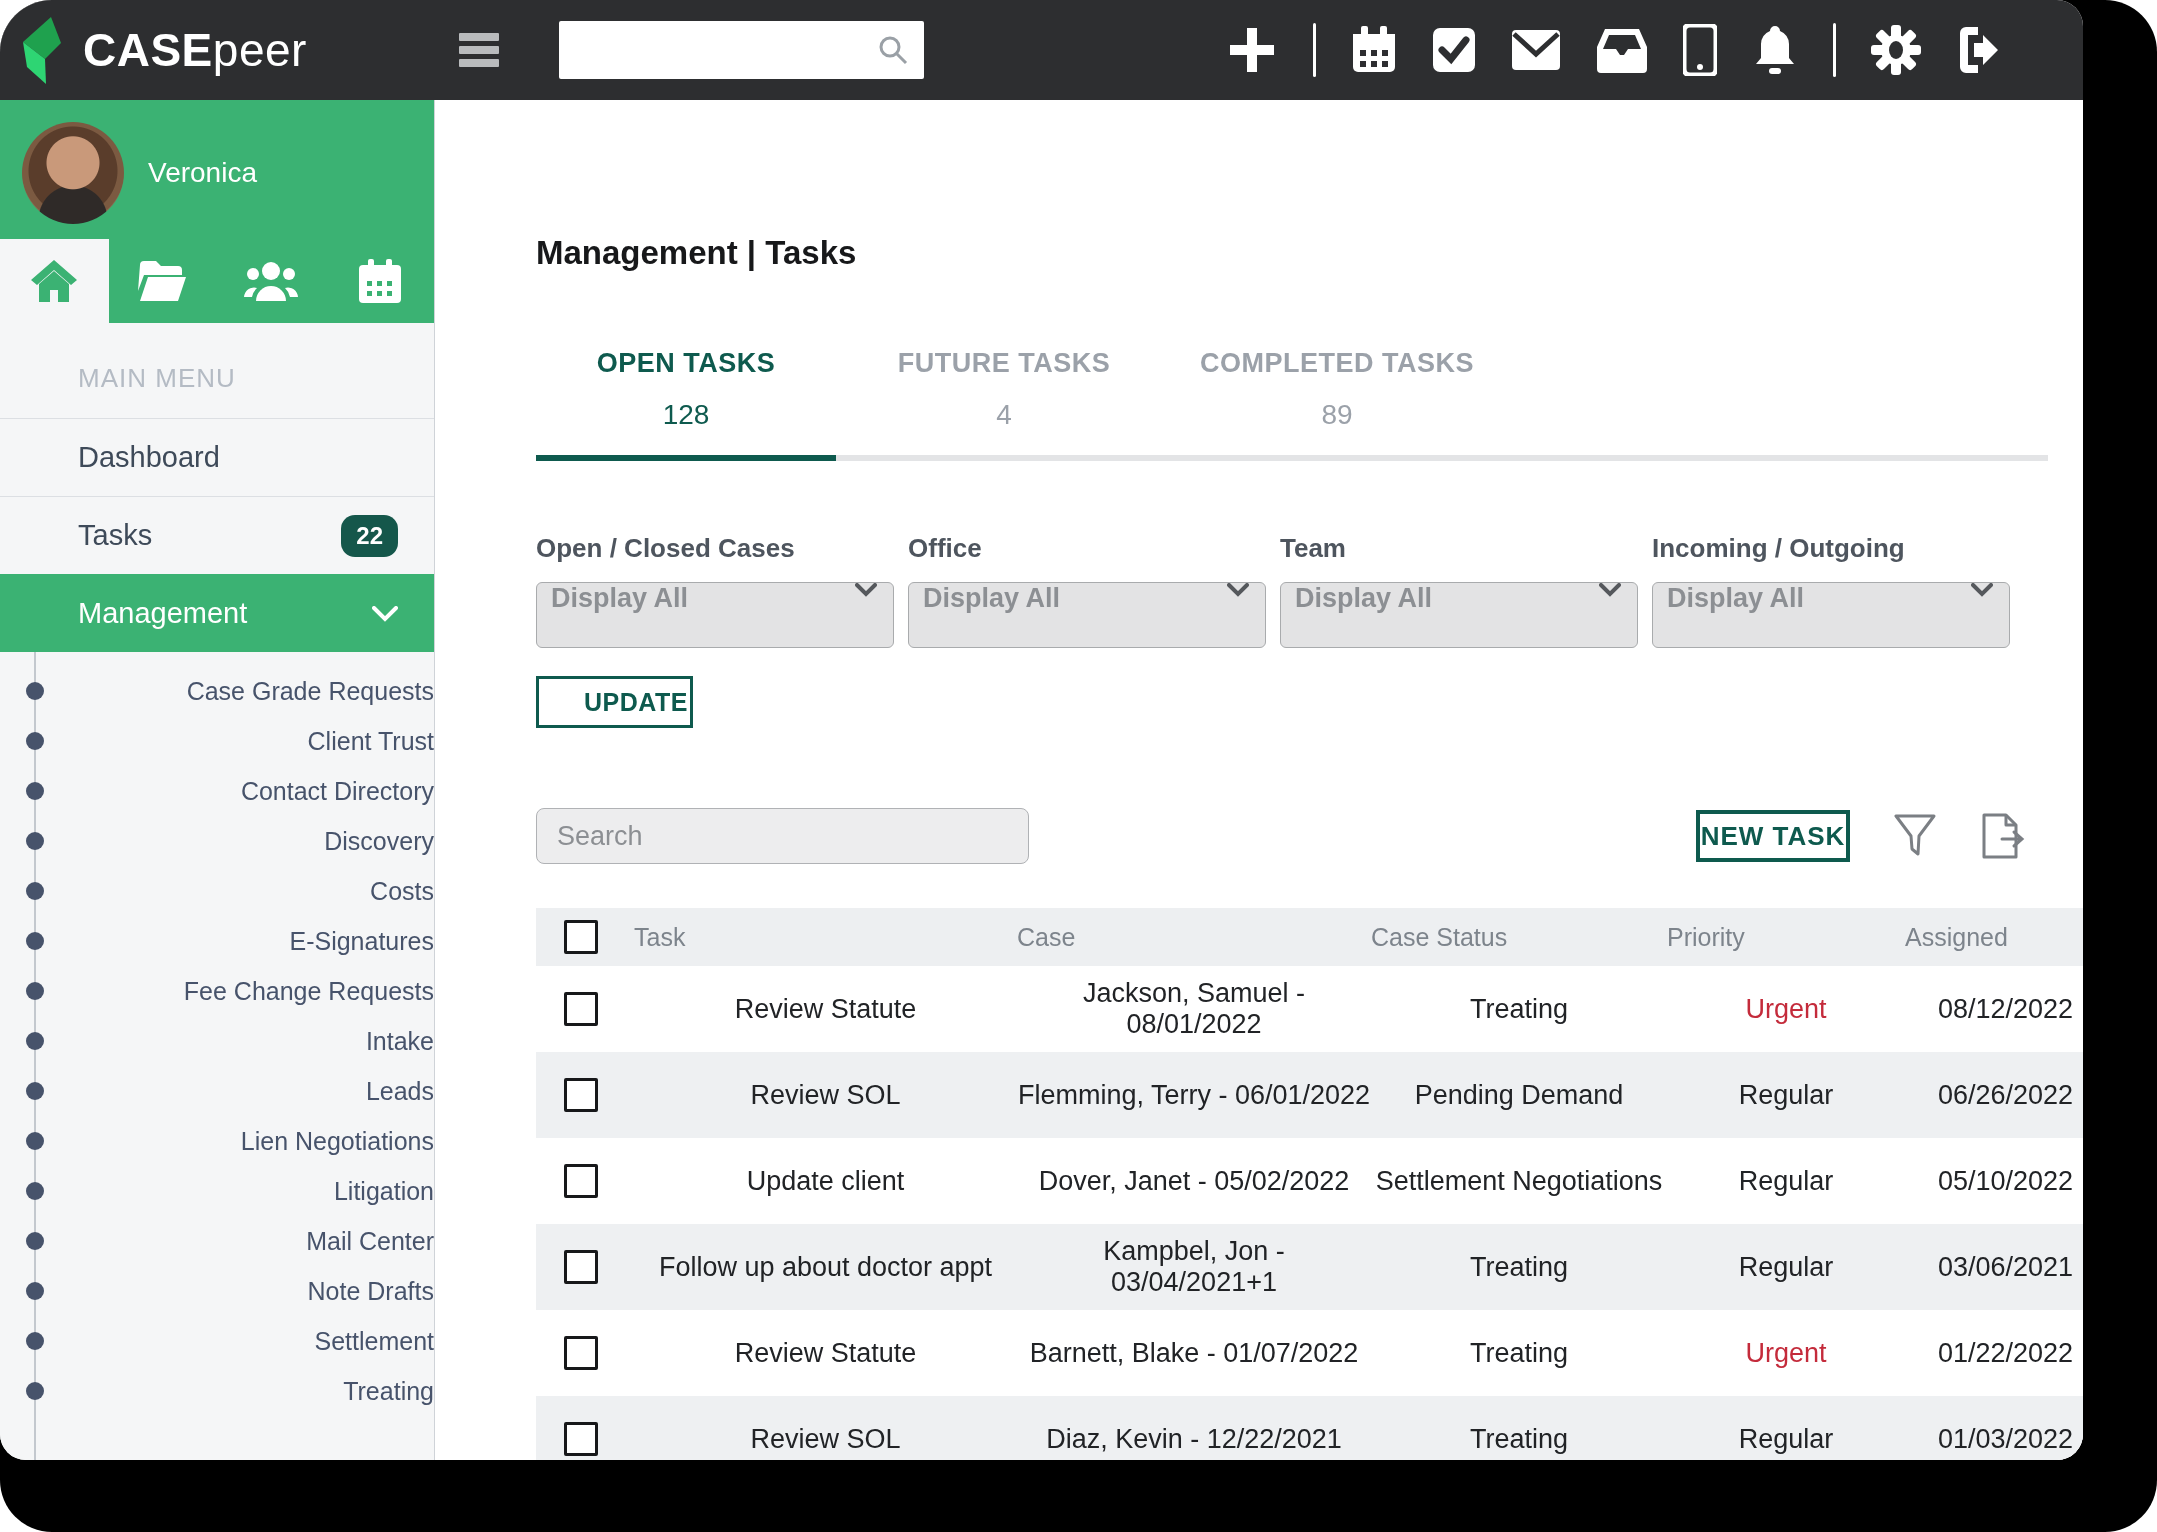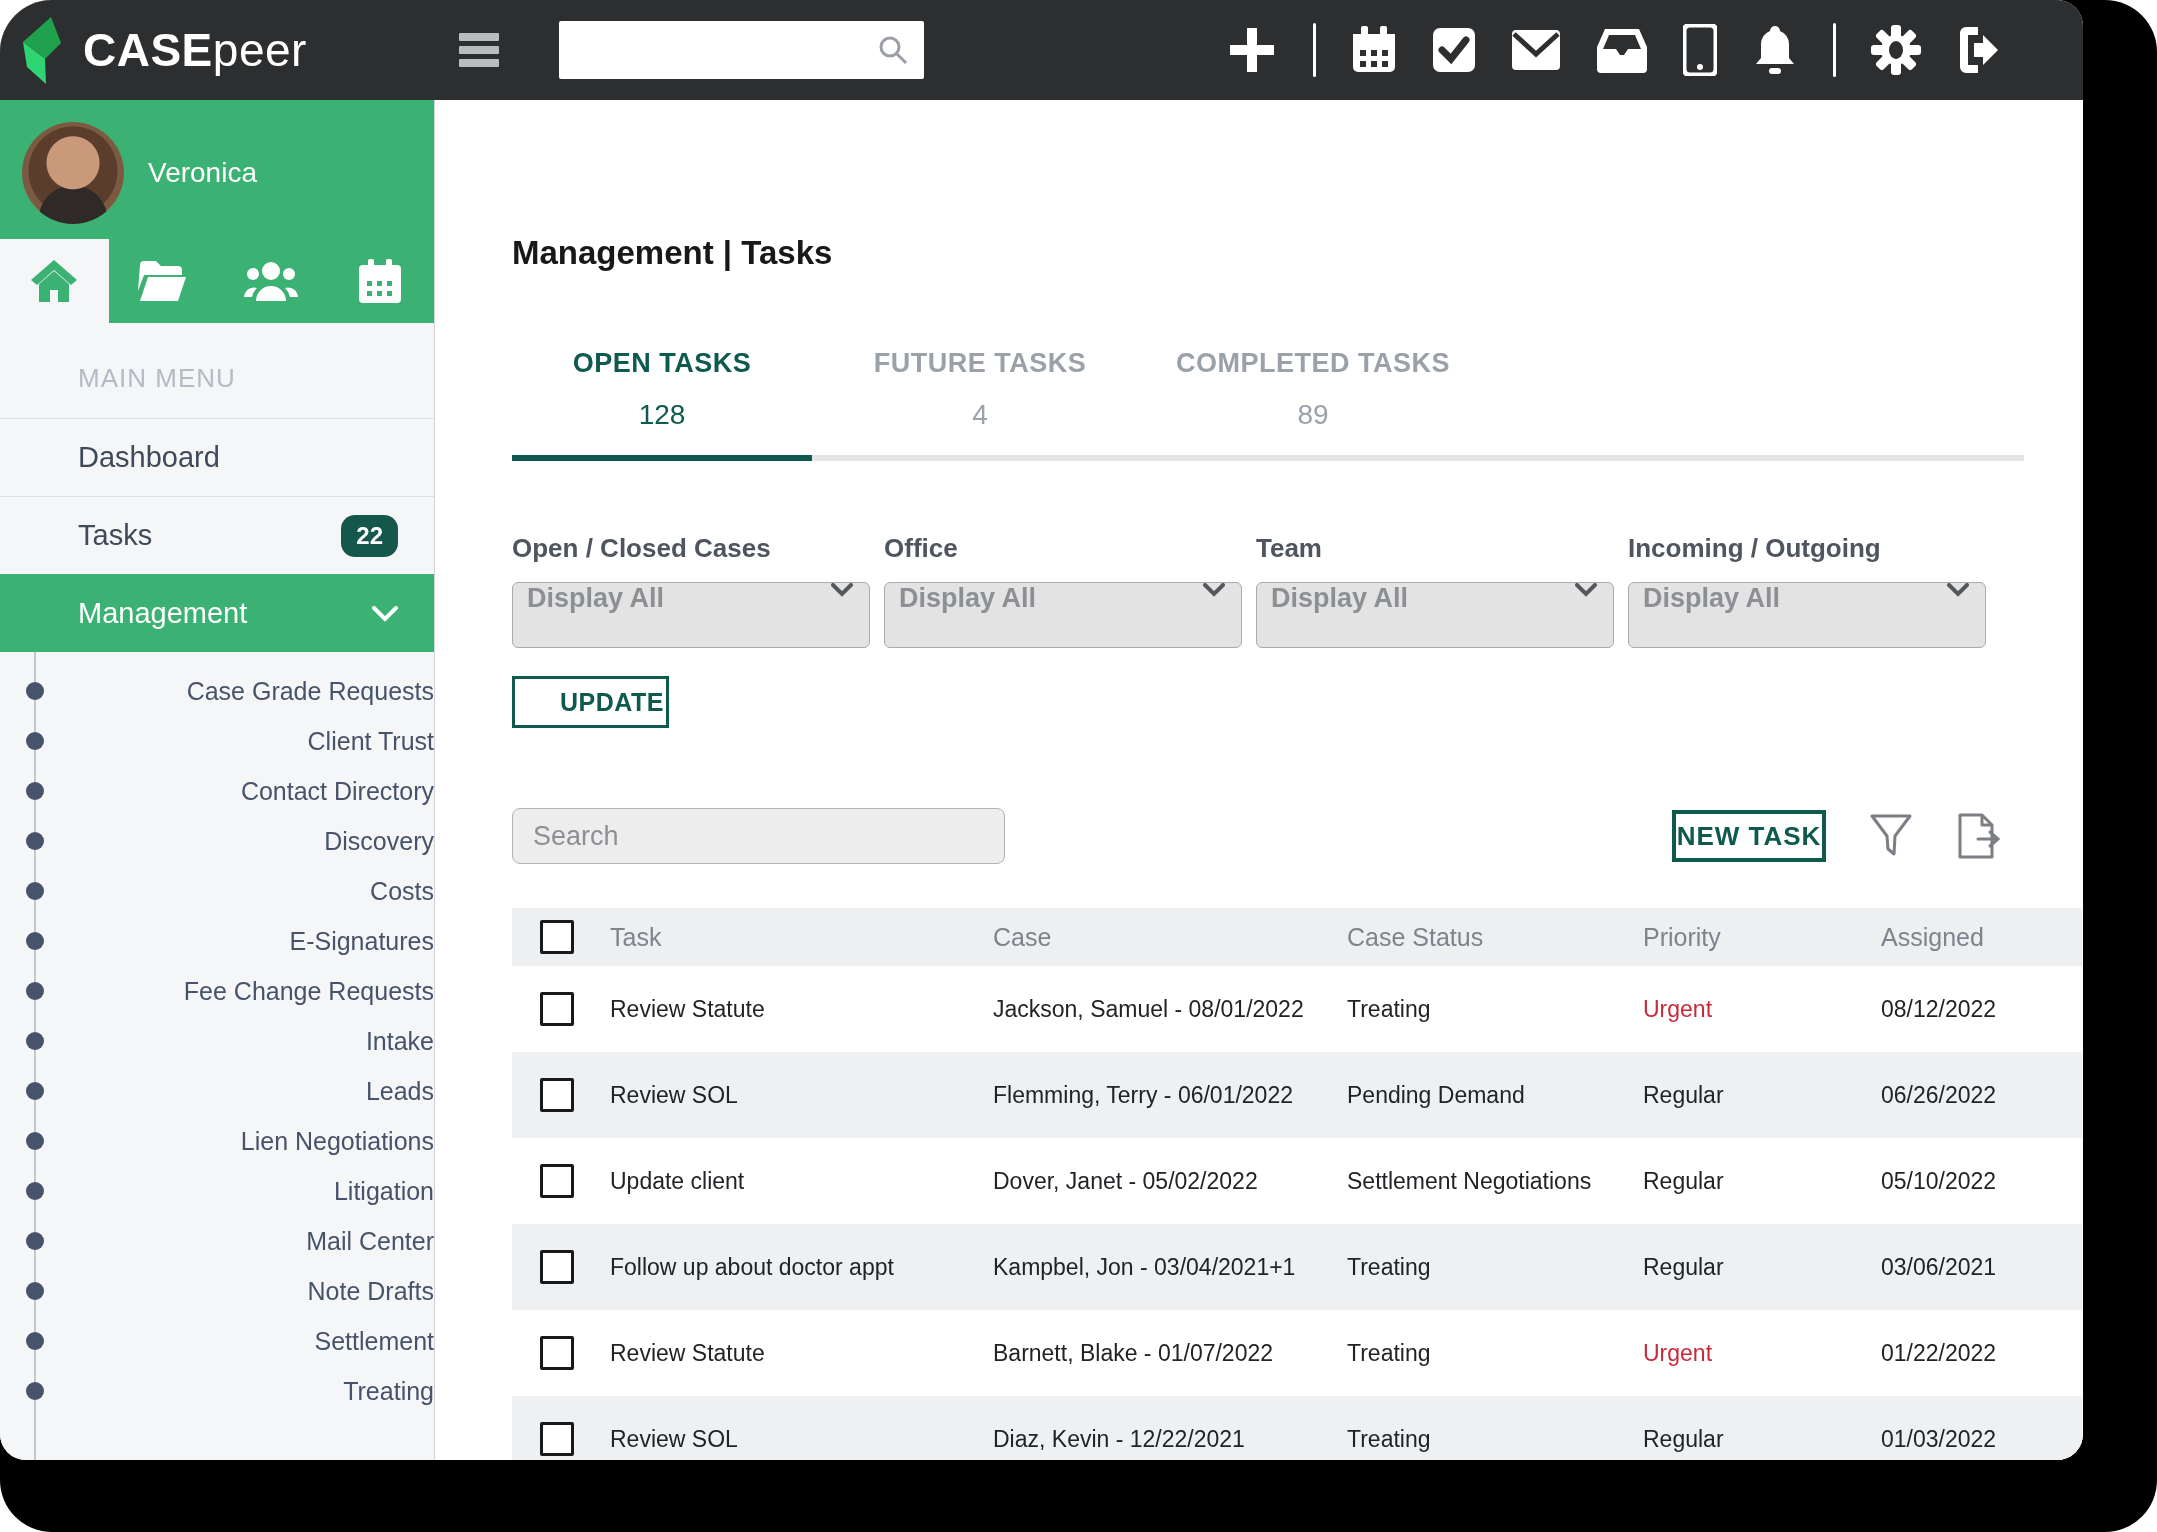--- a/index.html
+++ b/index.html
@@ -13,21 +13,21 @@
   .brand-text { color:#ffffff; font-size:46px; letter-spacing:0.5px; }
   .brand-text b { font-weight:bold; }
   .hamburger { margin-left:152px; width:40px; height:34px; display:flex; flex-direction:column; justify-content:space-between; cursor:pointer; }
   .hamburger span { display:block; height:8px; background:#b9bbbd; border-radius:1px; }
   .search-box { margin-left:60px; width:365px; height:58px; background:#ffffff; border-radius:2px; display:flex; align-items:center; justify-content:flex-end; padding-right:14px; }
   .top-icons { margin-left:auto; display:flex; align-items:center; gap:35px; }
   .top-icons svg { display:block; }
   .tdivider { width:3px; height:54px; background:#ffffff; border-radius:2px; }
 
   
-  .body-row { display:flex; flex:1; min-height:0; }
+  .body-row { display:flex; flex:1; min-height:0;gap:24px; }
   .sidebar { width:435px; flex-shrink:0; background:#f5f6f7; border-right:1px solid #cfd3d8; display:flex; flex-direction:column; }
   .main { flex:1; background:#ffffff; padding-left:77px; overflow:hidden; }
 
   
   .side-green { height:223px; background:#3bb273; position:relative; flex-shrink:0; }
   .user { display:flex; align-items:center; gap:24px; padding:22px 0 0 22px; }
   .avatar { width:102px; height:102px; border-radius:50%; flex-shrink:0;
             background:
               radial-gradient(circle at 50% 40%, #c9997a 0 26px, transparent 27px),
               radial-gradient(circle at 50% 96%, #2f2a28 0 34px, transparent 35px),
@@ -71,21 +71,21 @@
 
   .toolbar { margin-top:80px; width:1570px; display:flex; align-items:center; }
   .search-input { width:493px; height:56px; background:#ededee; border:1px solid #b0b2b5; border-radius:8px; padding:0 20px; font-family:inherit; font-size:27px; color:#5b5e62; }
   .search-input::placeholder { color:#8c8f93; }
   .toolbar-right { margin-left:auto; display:flex; align-items:center; gap:44px; padding-right:76px; }
   .new-task-btn { width:154px; height:52px; background:#ffffff; border:4px solid #0e5a4e; color:#0e5a4e; font-family:inherit; font-size:26px; font-weight:bold; letter-spacing:1px; cursor:pointer; }
 
   .task-table { margin-top:44px; width:1570px; }
   .t-row { display:grid; grid-template-columns:98px 383px 354px 296px 238px 1fr; align-items:center; }
   .t-head { height:58px; background:#edeff1; color:#7d848c; font-size:25px; }
-  .t-body-row { height:86px; font-size:23px; color:#212326; }
+  .t-body-row { height:86px; font-size:27px; color:#212326;text-align:center; }
   .t-body-row:nth-child(even) { background:#eef0f2; }
   .cb { width:34px; height:34px; margin-left:28px; background:#ffffff; border:3px solid #17181a; border-radius:2px; cursor:pointer; }
   .urgent { color:#c42b3b; }
 </style>
 </head>
 <body>
 
 <div class="frame">
   <div class="app">
 

